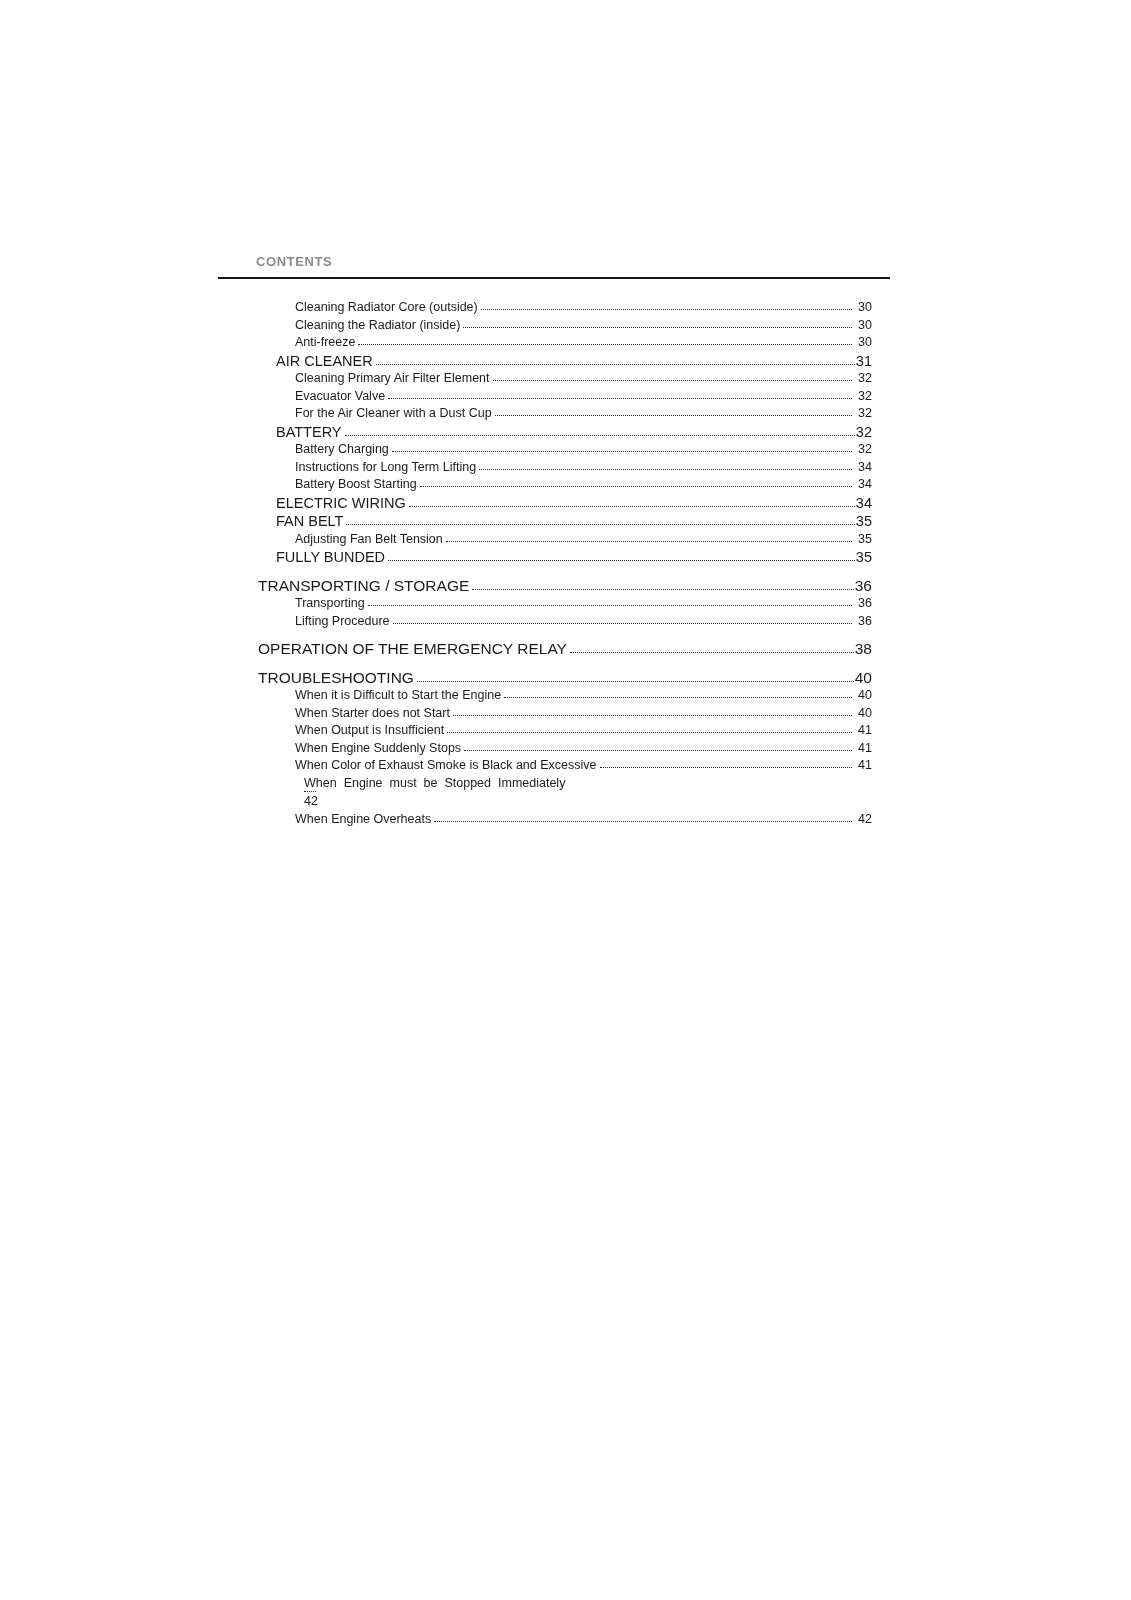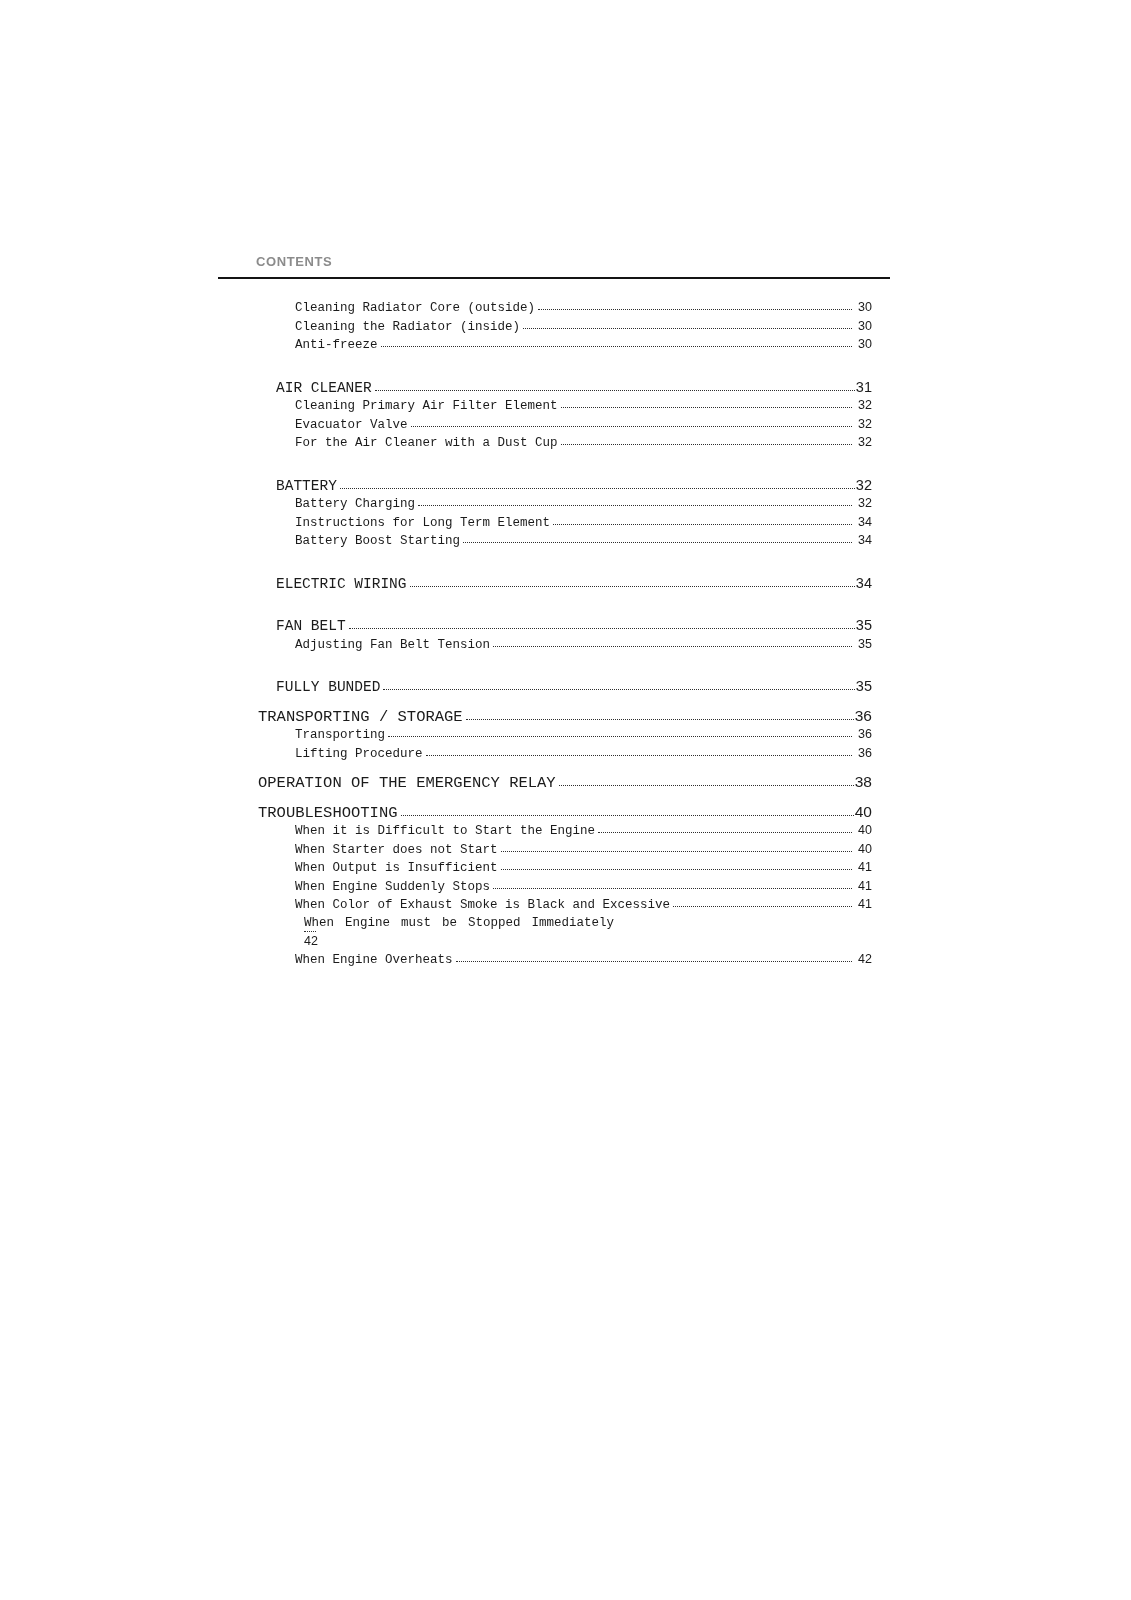--- a/index.html
+++ b/index.html
@@ -39,21 +39,20 @@
     padding-top: 20px;
   }
   .row {
     display: flex;
     align-items: baseline;
     padding-right: 18px;
     box-sizing: border-box;
   }
   .row .label {
     white-space: nowrap;
-    font-family: Liberation Mono, monospace;
   }
   .row .leader {
     flex: 1 1 auto;
     min-width: 12px;
     border-bottom: 1.8px dotted #2e2e2e;
     transform: translateY(-1px);
     margin-left: 3px;
   }
   .row .pagenum {
     white-space: nowrap;
@@ -63,21 +62,20 @@
     padding-left: 40px;
     font-size: 15.5px;
     line-height: 18.5px;
   }
   .level-1 .leader { margin-right: 1px; }
   
   .level-2 {
     padding-left: 58px;
     font-size: 14.5px;
     line-height: 18.5px;
-    margin-top: 23px;
   }
   .level-2 .leader { margin-right: 1px; }
   
   .level-3 {
     padding-left: 77px;
     font-size: 12.5px;
     line-height: 17.5px;
   }
   .level-3 .leader { margin-right: 6px; }
   .space-before {
@@ -138,21 +136,21 @@
           <span class="label">BATTERY</span>
           <span class="leader"></span>
           <span class="pagenum">32</span>
         </div>
         <div class="row level-3">
           <span class="label">Battery Charging</span>
           <span class="leader"></span>
           <span class="pagenum">32</span>
         </div>
         <div class="row level-3">
-          <span class="label">Instructions for Long Term Element</span>
+          <span class="label">Instructions for Long Term Lifting</span>
           <span class="leader"></span>
           <span class="pagenum">34</span>
         </div>
         <div class="row level-3">
           <span class="label">Battery Boost Starting</span>
           <span class="leader"></span>
           <span class="pagenum">34</span>
         </div>
         <div class="row level-2">
           <span class="label">ELECTRIC WIRING</span>

